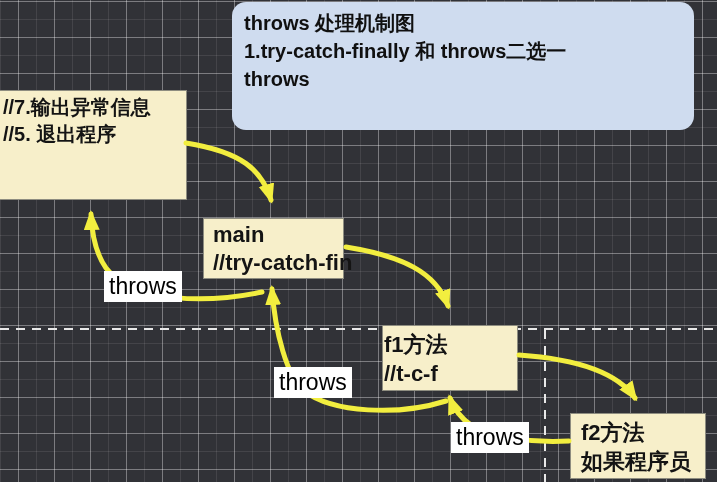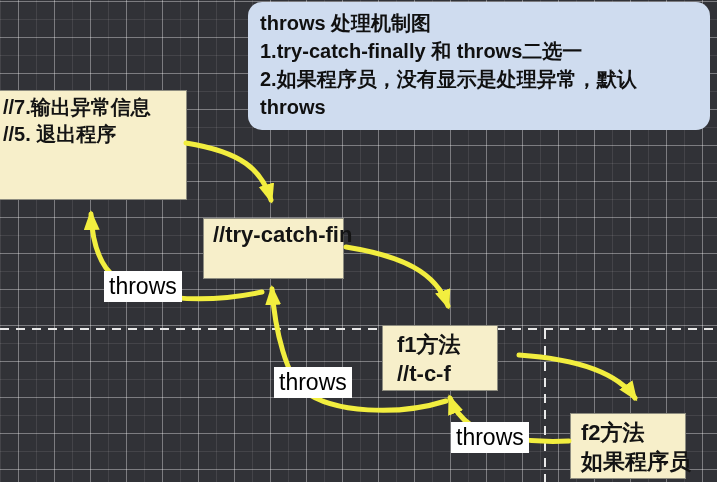--- a/index.html
+++ b/index.html
@@ -22,33 +22,33 @@
     position:absolute;
     background:#f7efca;
     border:1px solid #8e8d80;
     color:#141414;
     font-weight:bold;
     box-sizing:border-box;
   }
   .shape-box .bline{white-space:nowrap;}
   #note-box{
     position:absolute;
-    left:248px;top:2px;width:462px;height:128px;
+    left:232px;top:2px;width:462px;height:128px;
     background:#cfdcef;
     border-radius:14px;
     color:#101010;
     font-weight:bold;
     font-size:20px;line-height:28px;
     padding:7px 12px;
     box-sizing:border-box;
   }
   #jvm-box{left:-6px;top:90px;width:193px;height:110px;font-size:20px;line-height:27px;padding:3px 4px 0 8px;}
   #main-box{left:203px;top:218px;width:141px;height:61px;font-size:22px;line-height:28px;padding:2px 0 0 9px;}
-  #f1-box{left:382px;top:325px;width:116px;height:66px;font-size:22px;line-height:29px;padding:4px 0 0 14px;}
-  #f2-box{left:570px;top:413px;width:116px;height:66px;font-size:22px;line-height:29px;padding:4px 0 0 10px;}
+  #f1-box{left:382px;top:325px;width:136px;height:66px;font-size:22px;line-height:29px;padding:4px 0 0 1px;}
+  #f2-box{left:570px;top:413px;width:136px;height:66px;font-size:22px;line-height:29px;padding:4px 0 0 10px;}
   .throws-label{
     position:absolute;
     background:#ffffff;
     color:#000;
     font-size:23px;
     line-height:28px;
     padding:1px 5px 2px 5px;
     font-weight:normal;
   }
   #throws-1{left:104px;top:271px;}
@@ -61,30 +61,30 @@
 <div id="stage">
 
   <svg width="717" height="482">
     <line x1="0" y1="329" x2="717" y2="329" stroke="#e8e8e8" stroke-width="2" stroke-dasharray="9 7"></line>
     <line x1="545" y1="330" x2="545" y2="482" stroke="#e8e8e8" stroke-width="2" stroke-dasharray="9 7"></line>
   </svg>
 
   <div id="note-box">
     <div class="bline">throws 处理机制图</div>
     <div class="bline">1.try-catch-finally 和 throws二选一</div>
-    <div>2.如果程序员，没有显示是处理异常，默认</div>
     <div class="bline">throws</div>
   </div>
 
   <div id="jvm-box" class="shape-box">
     <div class="bline">//7.输出异常信息</div>
     <div class="bline">//5. 退出程序</div>
   </div>
 
   <div id="main-box" class="shape-box">
+    <div class="bline">main</div>
     <div class="bline">//try-catch-fin</div>
   </div>
 
   <div id="f1-box" class="shape-box">
     <div class="bline">f1方法</div>
     <div class="bline">//t-c-f</div>
   </div>
 
   <div id="f2-box" class="shape-box">
     <div class="bline">f2方法</div>

